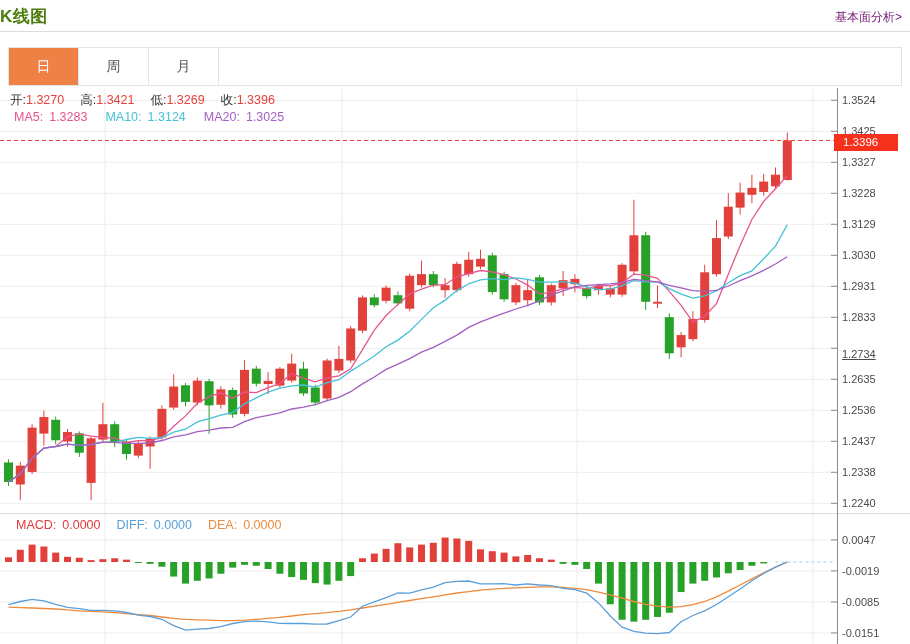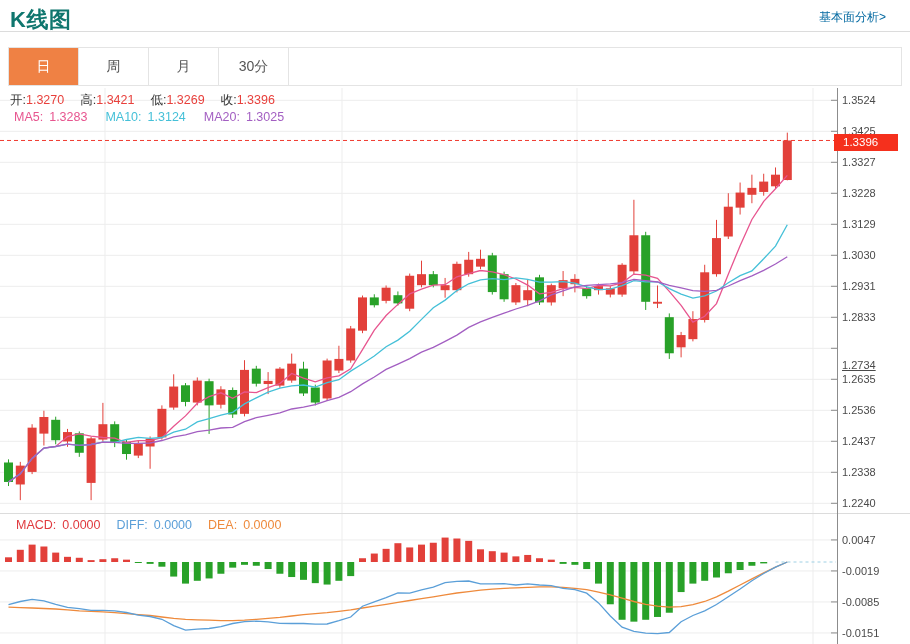--- a/index.html
+++ b/index.html
@@ -1,21 +1,21 @@
 <!DOCTYPE html>
 <html><head>
 <meta charset="utf-8">
 <style>
   html,body{margin:0;padding:0;background:#fff;}
   body{width:910px;height:644px;overflow:hidden;position:relative;
        font-family:"Liberation Sans","DejaVu Sans",sans-serif;-webkit-font-smoothing:antialiased;}
   .abs{position:absolute;}
   
-  .page-title{left:10px;top:5px;font-size:22px;font-weight:bold;color:#0f766e;letter-spacing:.5px;}
-  .fund-link{right:24px;top:9px;font-size:12px;color:#0369a1;text-decoration:none;cursor:pointer;}
+  .page-title{left:0;top:5px;font-size:17px;font-weight:bold;color:#4d7c0f;letter-spacing:.5px;}
+  .fund-link{right:8px;top:9px;font-size:12px;color:#701a75;text-decoration:none;cursor:pointer;}
   .title-divider{left:0;top:31px;width:910px;height:1px;background:#dcdcdc;}
   
   .tabbar{left:8px;top:47px;width:894px;height:39px;border:1px solid #e4e4e4;display:flex;box-sizing:border-box;background:#fff;}
   .tab{width:70px;height:100%;line-height:37px;text-align:center;font-size:14px;color:#555;
        border-right:1px solid #e4e4e4;cursor:pointer;box-sizing:border-box;flex:none;}
   .tab.selected{background:var(--accent,#ef8144);color:#fff;}
   .tab-filler{flex:1;}
   
   .readout{white-space:nowrap;font-size:12.5px;}
   .ohlc-row{left:10px;top:92px;}
@@ -37,21 +37,20 @@
 <body style="--accent: #ef8144;">
 
 <div class="abs page-title">K线图</div>
 <a class="abs fund-link">基本面分析&gt;</a>
 <div class="abs title-divider"></div>
 
 <div class="abs tabbar" id="tabbar">
     <div class="tab selected">日</div>
     <div class="tab">周</div>
     <div class="tab">月</div>
-    <div class="tab">30分</div>
     <div class="tab-filler"></div>
   </div>
 
 <svg id="chart-svg" class="abs" style="left:0;top:88px;" width="910" height="556" viewBox="0 88 910 556">
     <line x1="0" y1="100.3" x2="837" y2="100.3" stroke="#ededed" stroke-width="1"></line>
     <line x1="0" y1="131.3" x2="837" y2="131.3" stroke="#ededed" stroke-width="1"></line>
     <line x1="0" y1="162.3" x2="837" y2="162.3" stroke="#ededed" stroke-width="1"></line>
     <line x1="0" y1="193.3" x2="837" y2="193.3" stroke="#ededed" stroke-width="1"></line>
     <line x1="0" y1="224.3" x2="837" y2="224.3" stroke="#ededed" stroke-width="1"></line>
     <line x1="0" y1="255.3" x2="837" y2="255.3" stroke="#ededed" stroke-width="1"></line>
@@ -309,21 +308,21 @@
 
 <div id="price-ticks">
     <div class="tick-label" style="top: 93.3px;">1.3524</div>
     <div class="tick-label" style="top: 124.3px;">1.3425</div>
     <div class="tick-label" style="top: 155.3px;">1.3327</div>
     <div class="tick-label" style="top: 186.3px;">1.3228</div>
     <div class="tick-label" style="top: 217.3px;">1.3129</div>
     <div class="tick-label" style="top: 248.3px;">1.3030</div>
     <div class="tick-label" style="top: 279.3px;">1.2931</div>
     <div class="tick-label" style="top: 310.3px;">1.2833</div>
-    <div class="tick-label" style="top: 358px; text-decoration: underline;">1.2734</div>
+    <div class="tick-label" style="top: 347px; text-decoration: underline;">1.2734</div>
     <div class="tick-label" style="top: 372.3px;">1.2635</div>
     <div class="tick-label" style="top: 403.3px;">1.2536</div>
     <div class="tick-label" style="top: 434.3px;">1.2437</div>
     <div class="tick-label" style="top: 465.3px;">1.2338</div>
     <div class="tick-label" style="top: 496.3px;">1.2240</div>
   </div>
 <div id="macd-ticks">
     <div class="tick-label" style="top: 532.924px;">0.0047</div>
     <div class="tick-label" style="top: 563.924px;">-0.0019</div>
     <div class="tick-label" style="top: 594.924px;">-0.0085</div>

